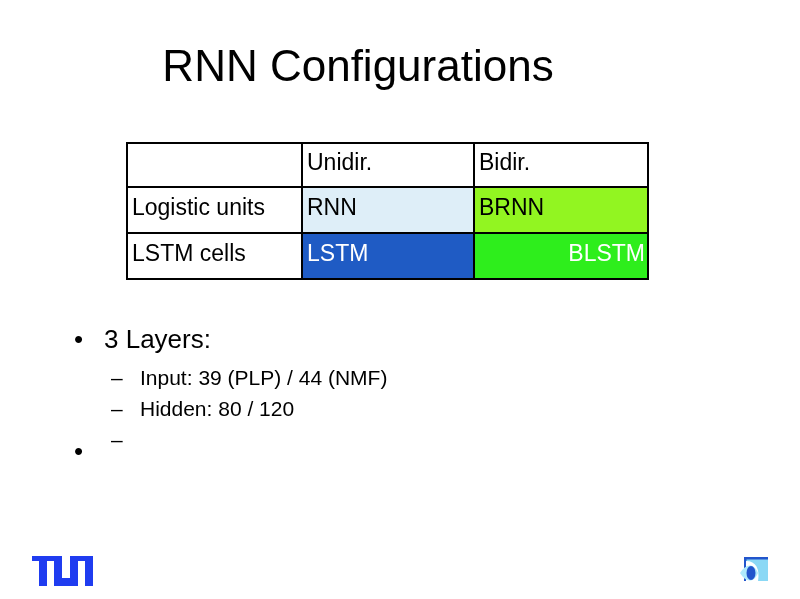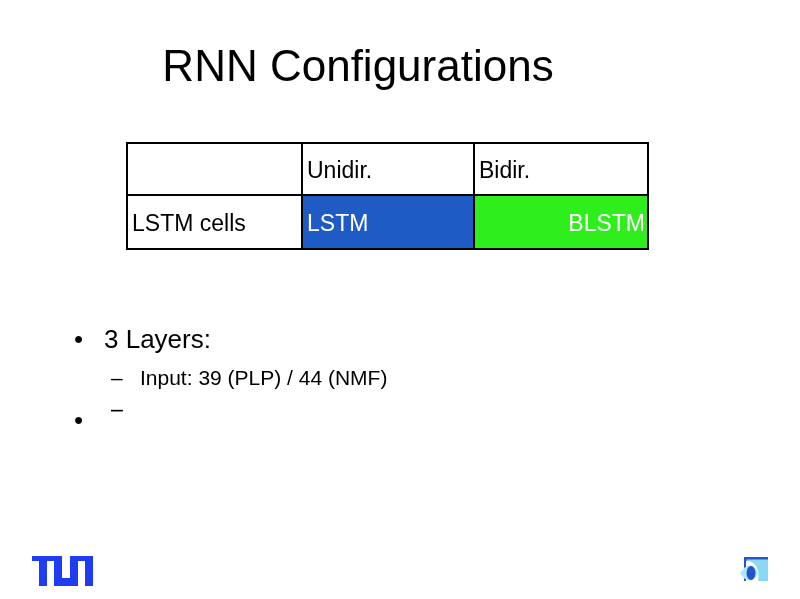--- a/index.html
+++ b/index.html
@@ -37,21 +37,21 @@
     top: 142px;
     border-collapse: collapse;
     table-layout: fixed;
     background: #ffffff;
   }
   .config-table td {
     border: 2px solid #000000;
     font-size: 23px;
     font-weight: 400;
     line-height: 26px;
-    padding: 8px 2px 6px 4px;
+    padding: 0 2px 6px 4px;
     vertical-align: middle;
     white-space: nowrap;
   }
   .col-label  { width: 175px; }
   .col-unidir { width: 172px; }
   .col-bidir  { width: 174px; }
 
   .r-head td { height: 36px; }
   .r-body td { height: 38px; }
 
@@ -133,20 +133,25 @@
       <col class="col-unidir">
       <col class="col-bidir">
   </colgroup>
   <tbody>
     <tr class="r-head">
       <td class="cell-empty"></td>
       <td class="cell-head">Unidir.</td>
       <td class="cell-head">Bidir.</td>
     </tr>
     <tr class="r-body">
+      <td class="cell-rowlbl">Logistic units</td>
+      <td class="cell-rnn" style="background: rgb(222, 238, 248); color: rgb(0, 0, 0);">RNN</td>
+      <td class="cell-brnn" style="background: rgb(146, 245, 33); color: rgb(0, 0, 0);">BRNN</td>
+    </tr>
+    <tr class="r-body">
       <td class="cell-rowlbl">LSTM cells</td>
       <td class="cell-lstm" style="background: rgb(31, 91, 196); color: rgb(255, 255, 255);">LSTM</td>
       <td class="cell-blstm" style="background: rgb(46, 238, 28); color: rgb(255, 255, 255); text-align: right;">BLSTM</td>
     </tr>
   </tbody>
 </table>
 
 <div class="bullets">
 
   <div class="bullet-l1">
@@ -154,20 +159,21 @@
     <span>3 Layers:</span>
   </div>
 
   <div class="sub-group">
     <div class="bullet-l2">
       <span class="marker">–</span>
       <span>Input: 39 (PLP) / 44 (NMF)</span>
     </div>
     <div class="bullet-l2">
       <span class="marker">–</span>
+      <span>Hidden: 80 / 120</span>
     </div>
     <div class="bullet-l2">
       <span class="marker">–</span>
     </div>
   </div>
 
   <div class="bullet-l1">
     <span class="marker">•</span>
   </div>
 

